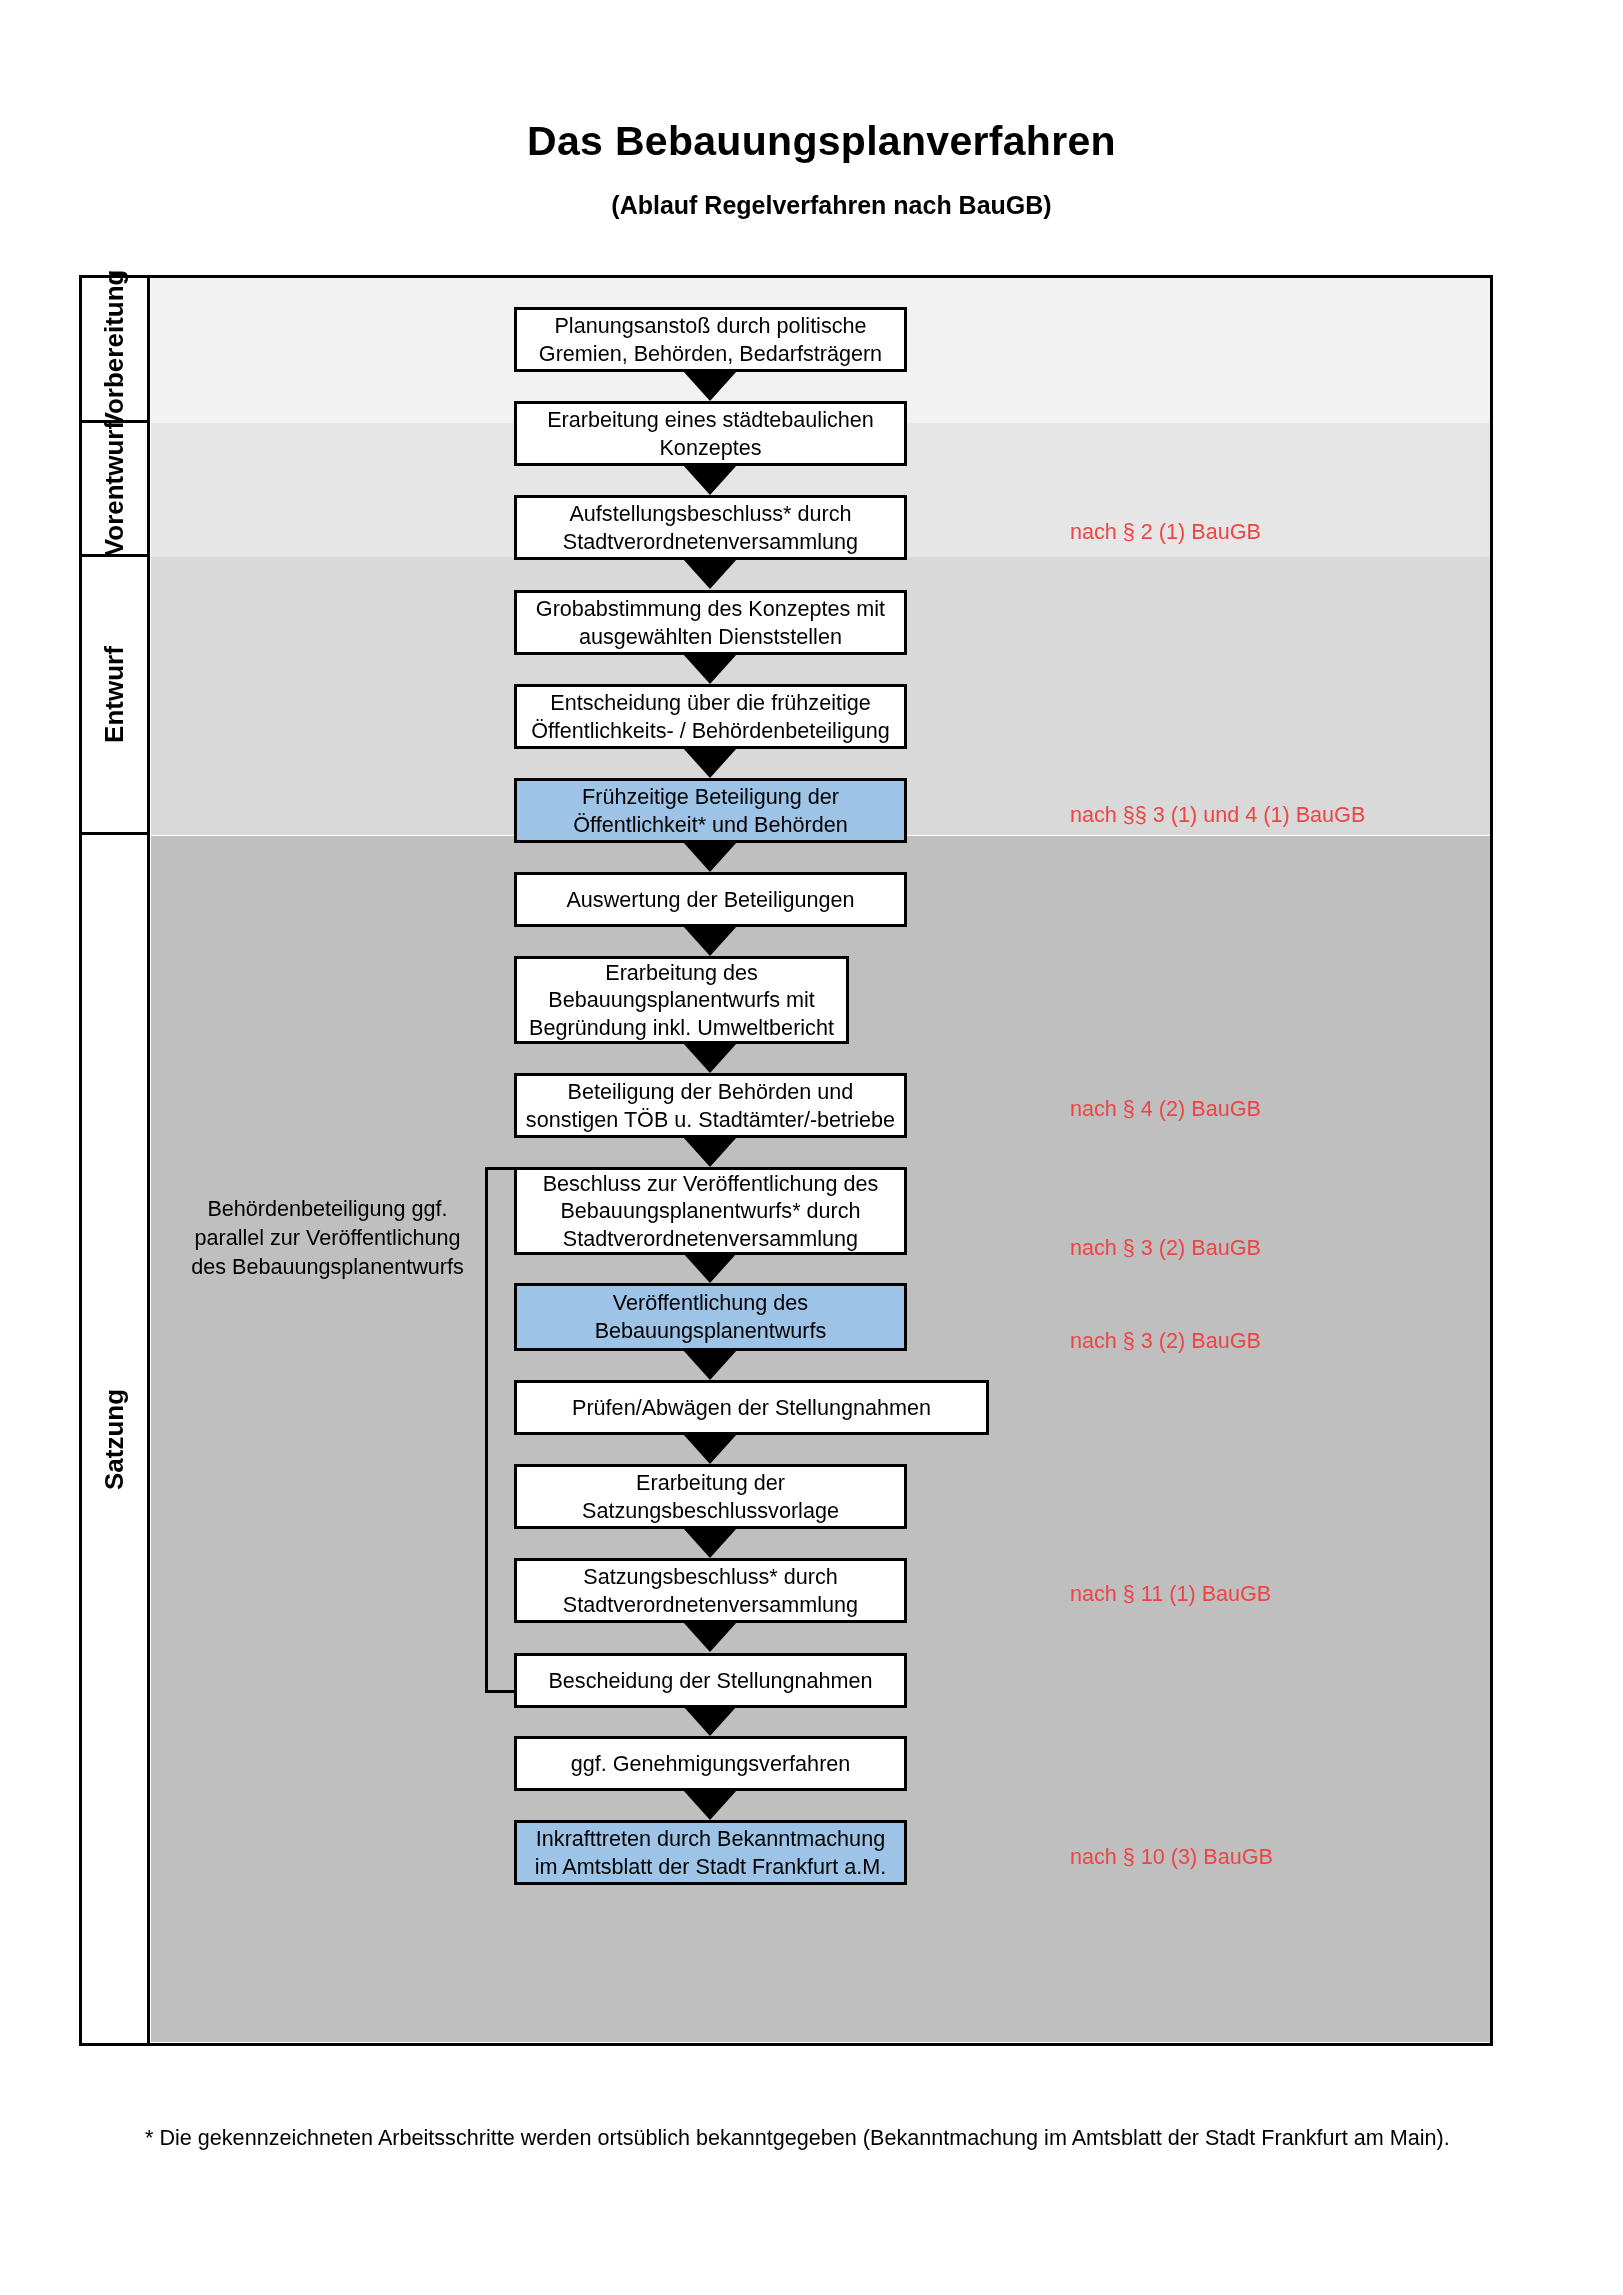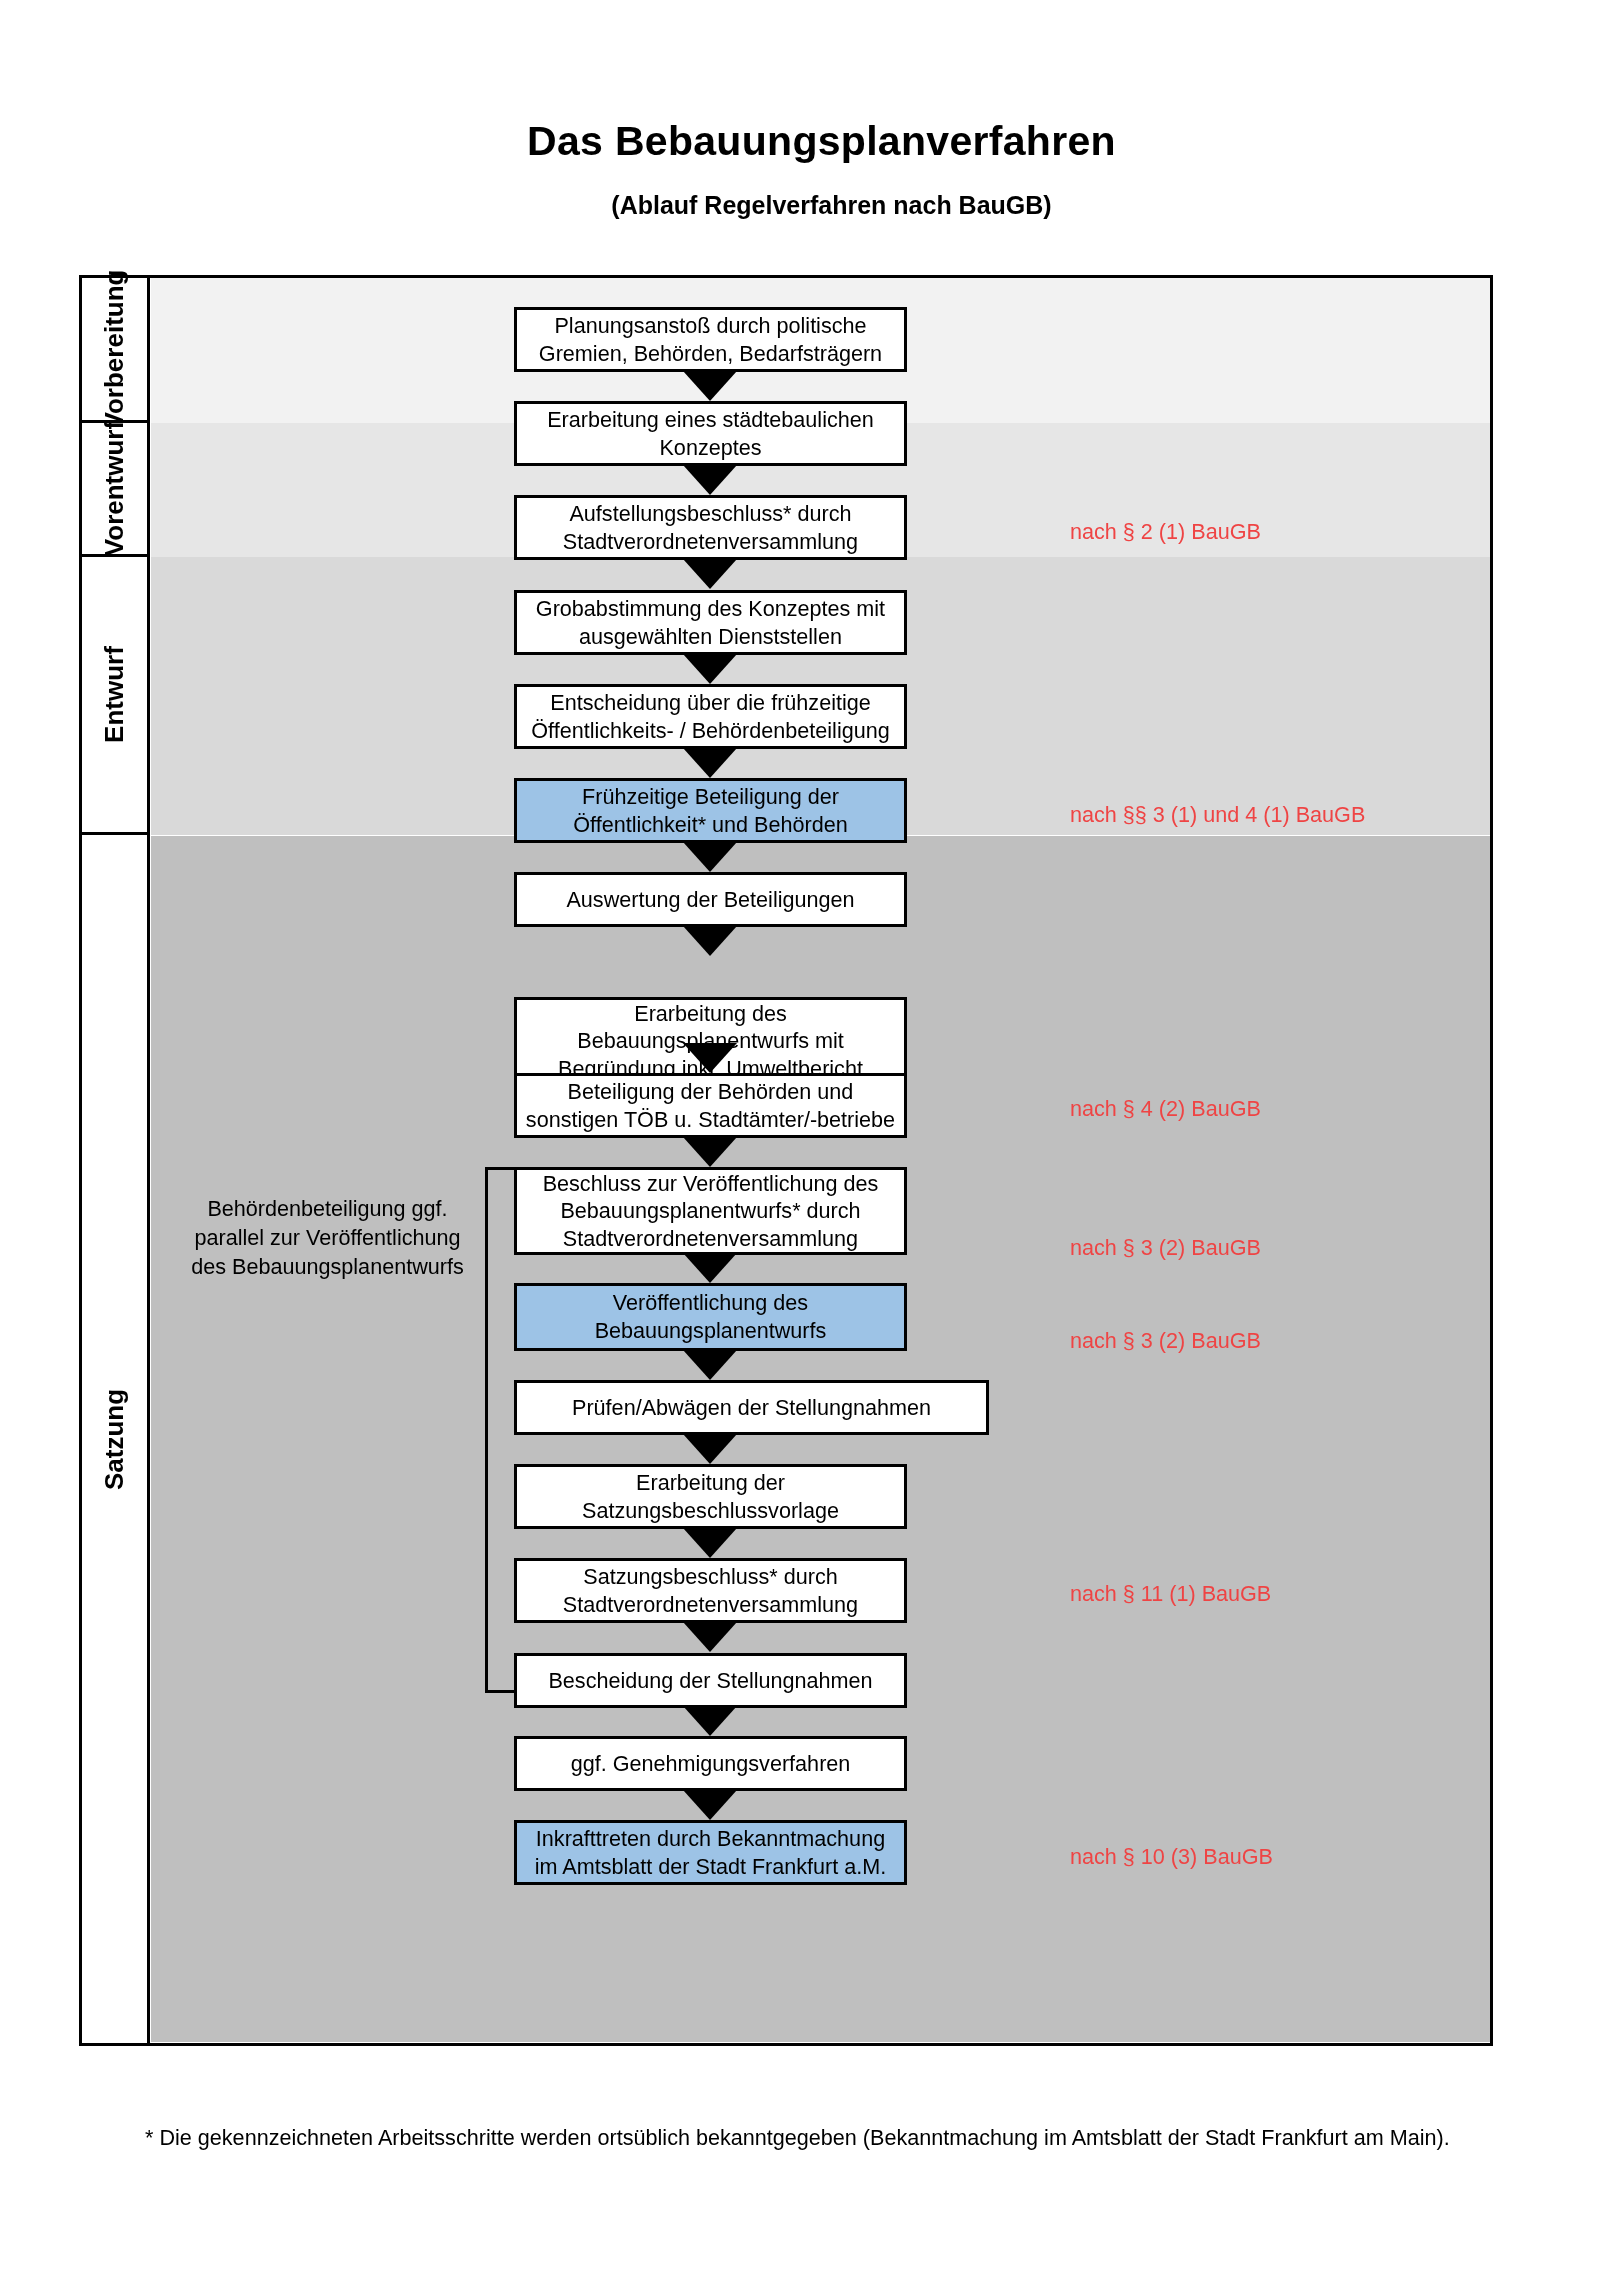--- a/index.html
+++ b/index.html
@@ -249,21 +249,21 @@
   </div>
   <div class="arrow-down" style="left:601px; top:564px;"></div>
 
   <div class="pbox" style="left:432px; top:594px; width:393px; height:55px;">
     <div>
       <span>Auswertung der Beteiligungen</span>
     </div>
   </div>
   <div class="arrow-down" style="left:601px; top:648px;"></div>
 
-  <div class="pbox" style="left:432px; top:678px; width:393px; height:88px;margin-top:41px;">
+  <div class="pbox" style="left:432px; top:678px; width:335px; height:88px;">
     <div>
       <span>Erarbeitung des</span><br>
       <span>Bebauungsplanentwurfs mit</span><br>
       <span>Begründung inkl. Umweltbericht</span>
     </div>
   </div>
   <div class="arrow-down" style="left:601px; top:765px;"></div>
 
   <div class="pbox" style="left:432px; top:795px; width:393px; height:65px;">
     <div>

